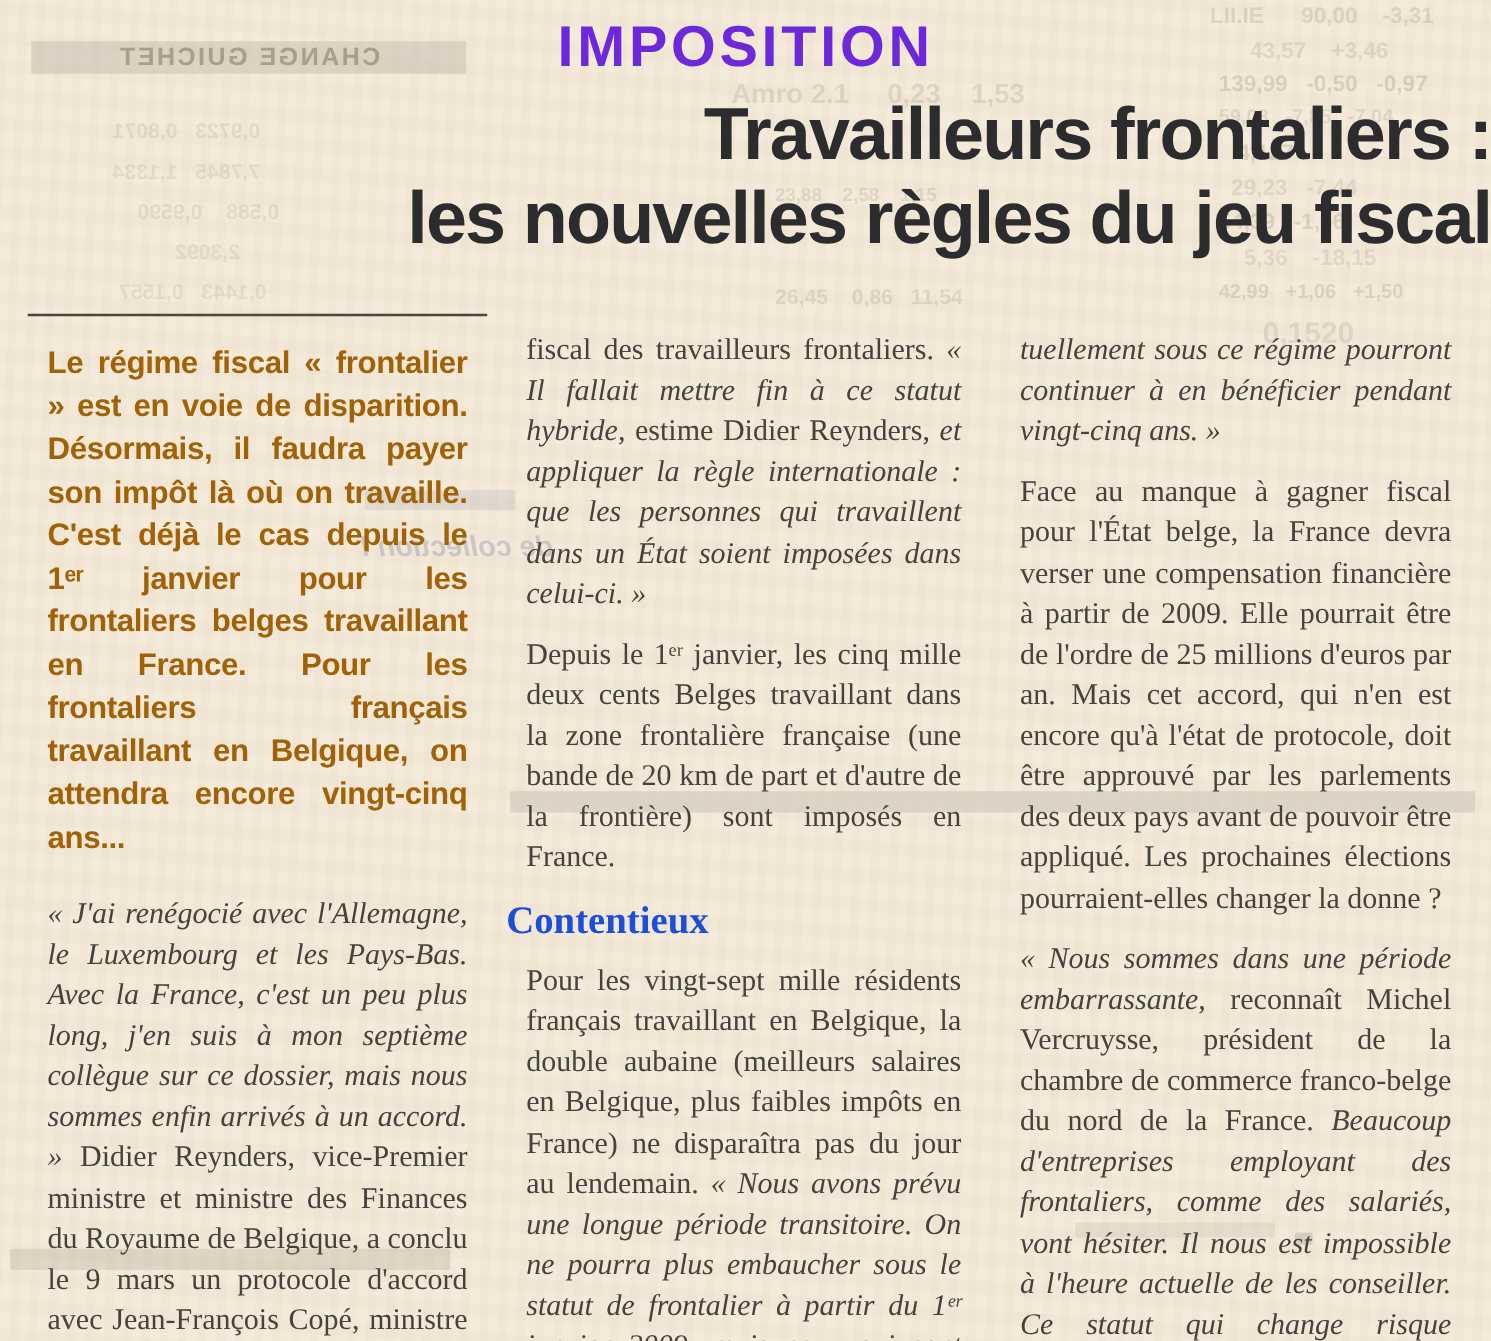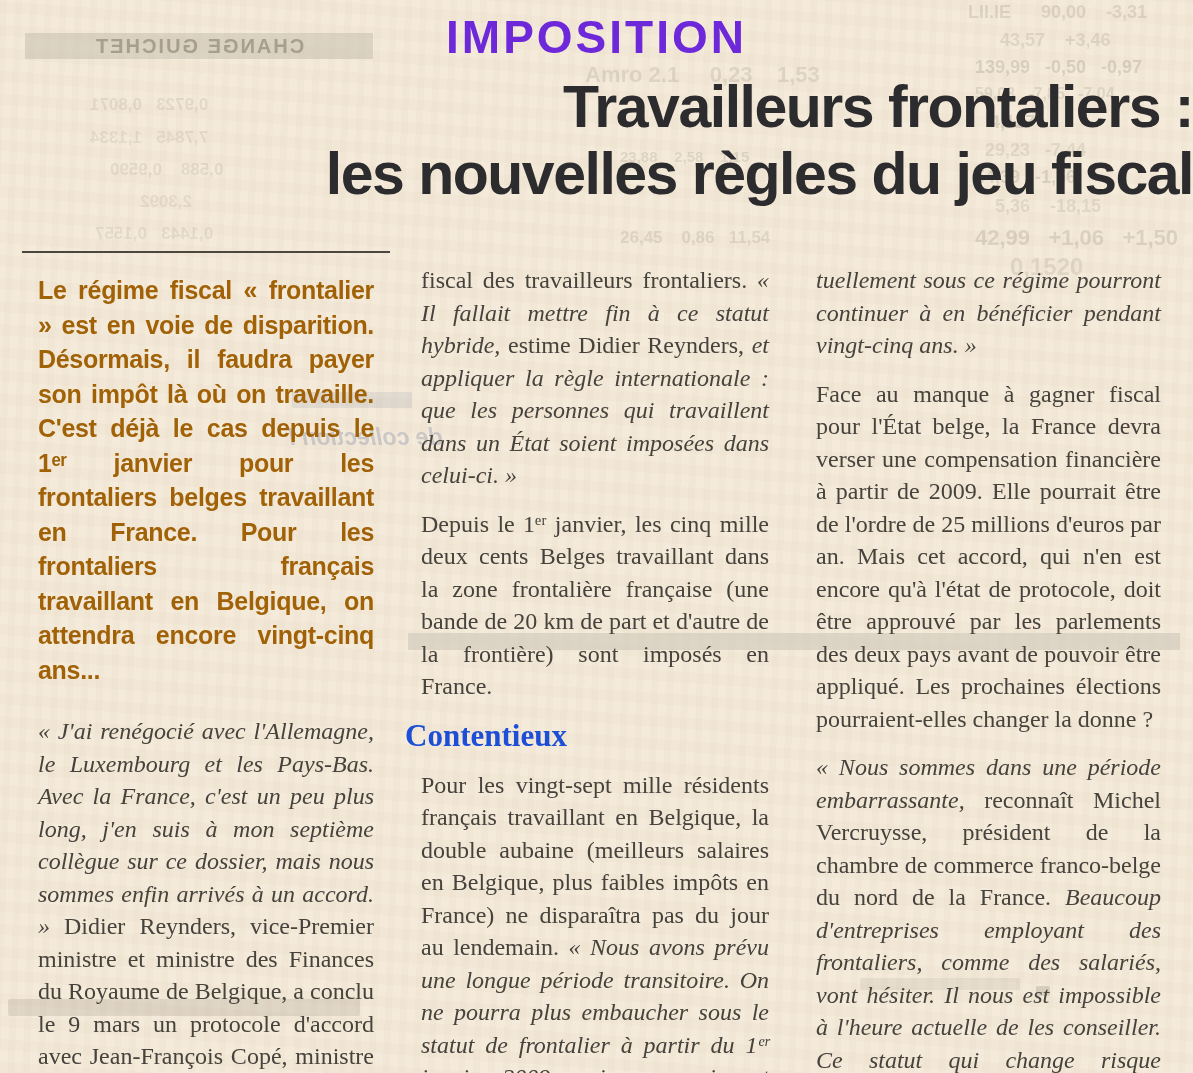--- a/index.html
+++ b/index.html
@@ -85,21 +85,21 @@
       </div>
       <div class="ghost-band" style="left: 408px; top: 633px; width: 772px; height: 17px; background: rgba(205, 198, 185, 0.6);"></div>
       <div class="ghost-item" style="left: 968px; top: 2px; font-size: 18px; opacity: 0.22;">LII.IE      90,00    -3,31</div>
       <div class="ghost-item" style="left: 1000px; top: 30px; font-size: 18px; opacity: 0.2;">43,57    +3,46</div>
       <div class="ghost-item" style="left: 975px; top: 57px; font-size: 18px; opacity: 0.26;">139,99   -0,50   -0,97</div>
       <div class="ghost-item" style="left: 975px; top: 85px; font-size: 16px; opacity: 0.2;">59,03   -7,85   -7,04</div>
       <div class="ghost-item" style="left: 990px; top: 112px; font-size: 18px; opacity: 0.24;">4,127</div>
       <div class="ghost-item" style="left: 985px; top: 140px; font-size: 18px; opacity: 0.18;">29,23   -7,44</div>
       <div class="ghost-item" style="left: 975px; top: 167px; font-size: 18px; opacity: 0.24;">54,39   -1,56</div>
       <div class="ghost-item" style="left: 995px; top: 196px; font-size: 18px; opacity: 0.18;">5,36    -18,15</div>
-      <div class="ghost-item" style="left: 975px; top: 225px; font-size: 22px; opacity: 0.24;">42,99   +1,06   +1,50</div>
+      <div class="ghost-item" style="left: 975px; top: 225px; font-size: 16px; opacity: 0.24;">42,99   +1,06   +1,50</div>
       <div class="ghost-item" style="left: 1010px; top: 253px; font-size: 24px; opacity: 0.18;">0,1520</div>
       <div class="ghost-item mirror" style="left: 90px; top: 95px; font-size: 17px; opacity: 0.16;">0,9723   0,8071</div>
       <div class="ghost-item mirror" style="left: 90px; top: 128px; font-size: 17px; opacity: 0.15;">7,7845   1,1334</div>
       <div class="ghost-item mirror" style="left: 110px; top: 160px; font-size: 17px; opacity: 0.16;">0,588    0,9590</div>
       <div class="ghost-item mirror" style="left: 140px; top: 192px; font-size: 17px; opacity: 0.14;">2,3092</div>
       <div class="ghost-item mirror" style="left: 95px; top: 224px; font-size: 17px; opacity: 0.15;">0,1443   0,1557</div>
       <div class="ghost-item" style="left: 585px; top: 62px; font-size: 22px; opacity: 0.2;">Amro 2.1     0,23    1,53</div>
       <div class="ghost-item" style="left: 620px; top: 148px; font-size: 15px; opacity: 0.2;">23,88    2,58    1,15</div>
       <div class="ghost-item" style="left: 620px; top: 228px; font-size: 17px; opacity: 0.2;">26,45    0,86   11,54</div>
       <div class="ghost-item mirror" style="left: 288px; top: 424px; font-size: 23px; opacity: 0.38; color: rgb(138, 147, 173); font-style: italic;">de collection !</div>

